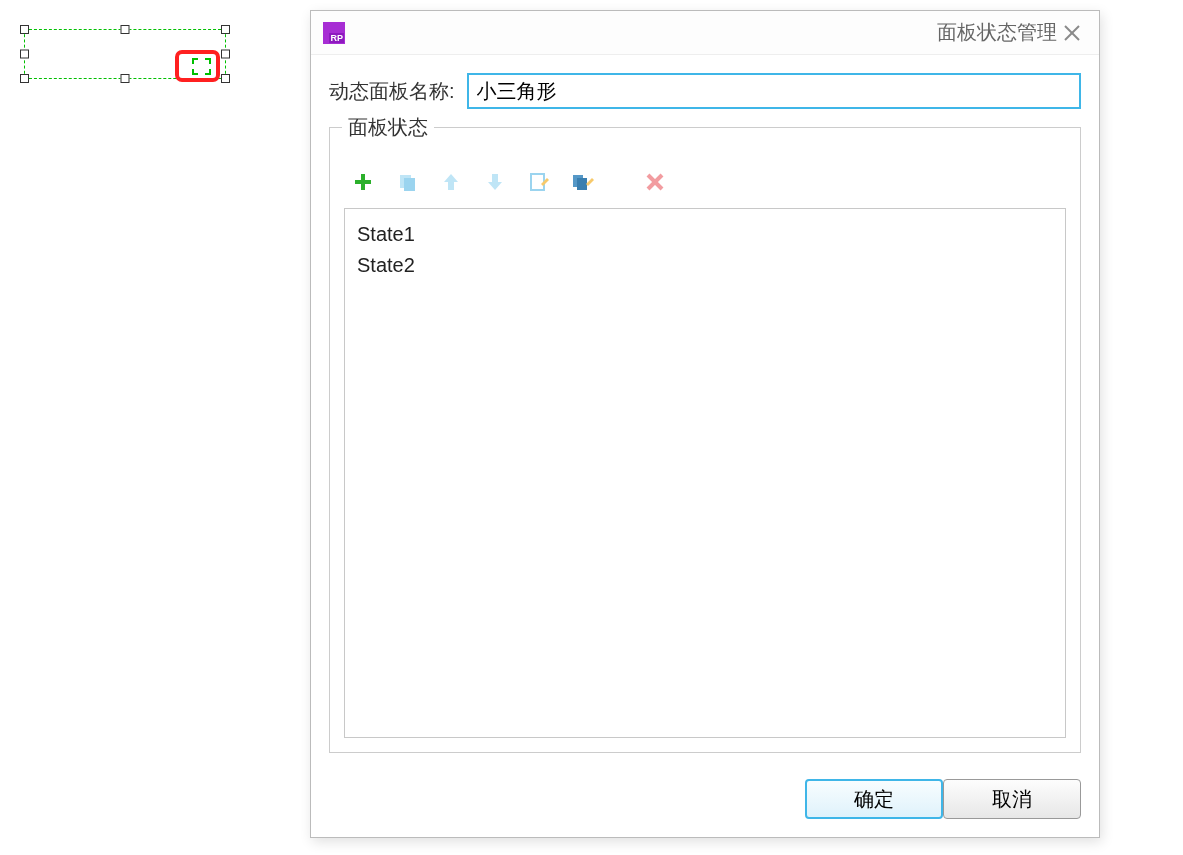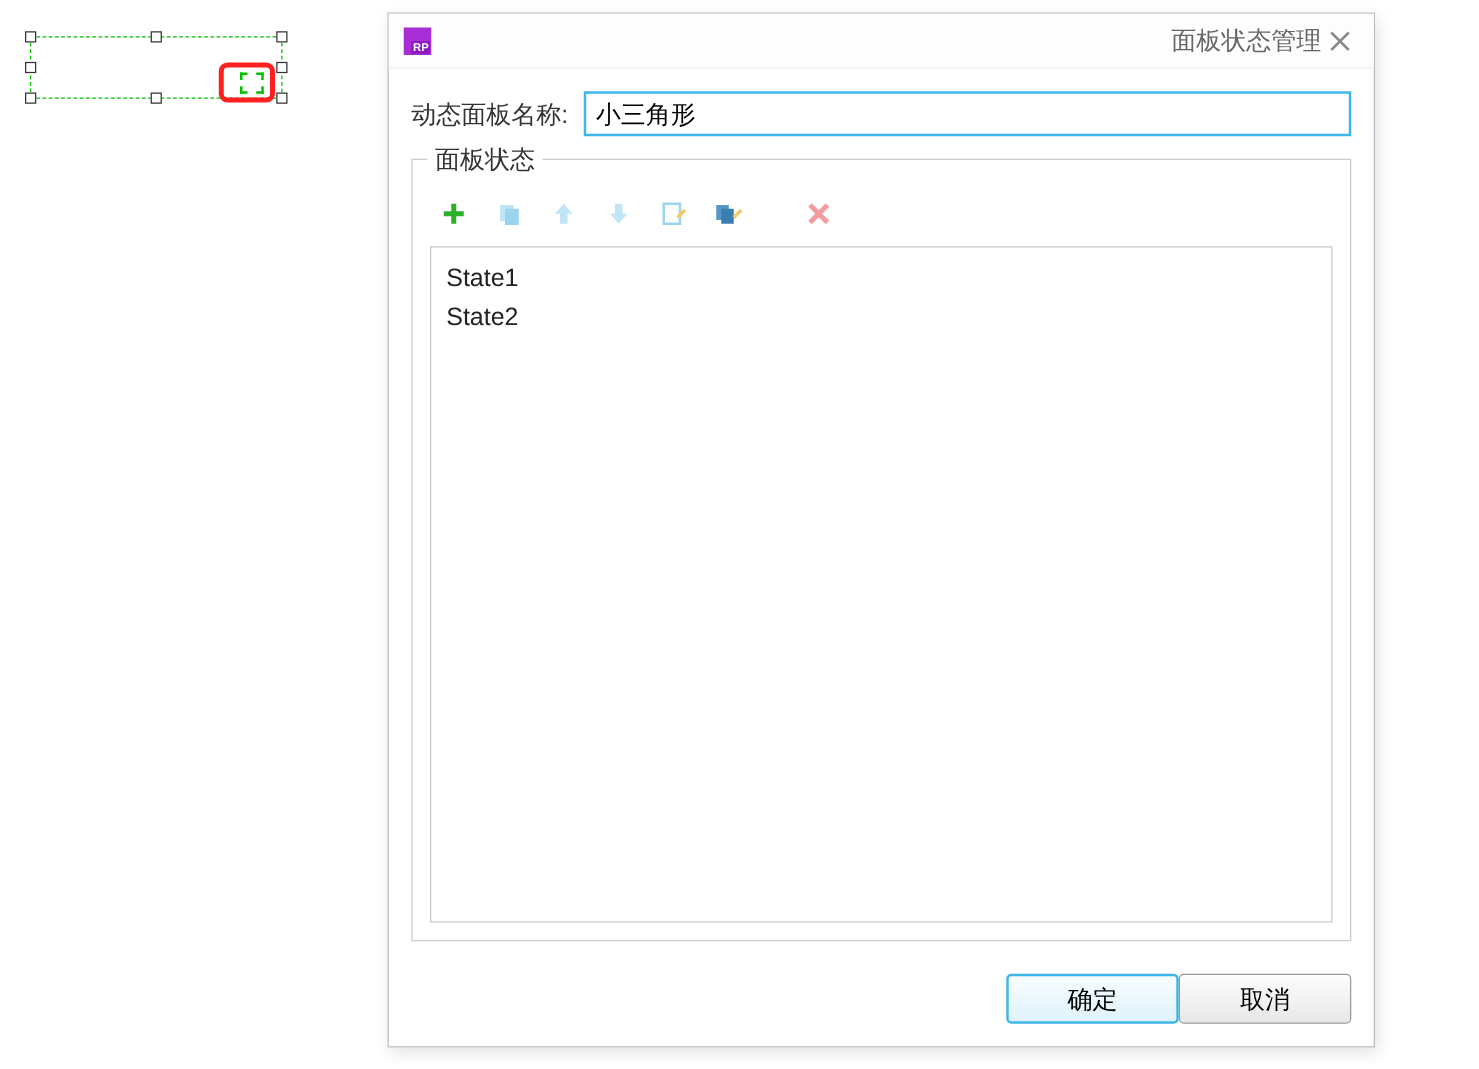--- a/index.html
+++ b/index.html
@@ -127,21 +127,21 @@
       font-size: 20px;
       font-family: inherit;
       outline:none;
     }
 
     .fieldset{
       flex:1;
       border:1px solid #ccc;
       position:relative;
       margin-bottom: 18px;
-      padding: 25px 14px 14px 14px;
+      padding: 36px 14px 14px 14px;
       display:flex;
       flex-direction:column;
     }
     .legend{
       position:absolute;
       top:-14px; left:12px;
       background:#fff;
       padding:0 6px;
       font-size:20px;
       color:#333;

